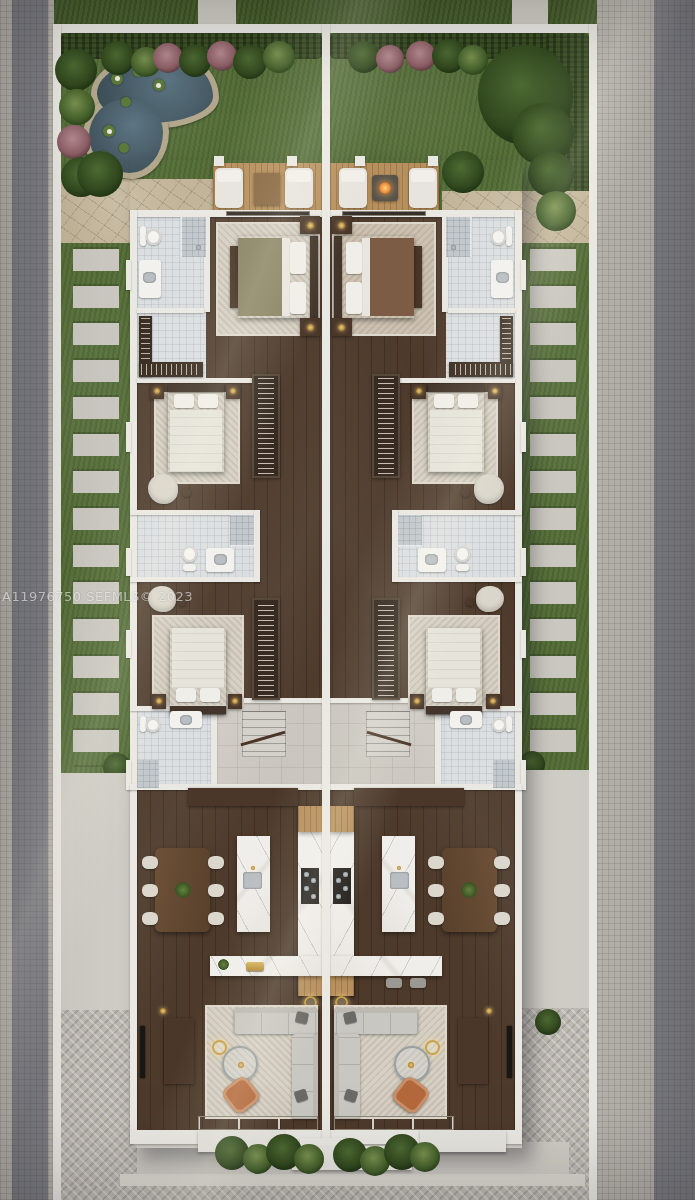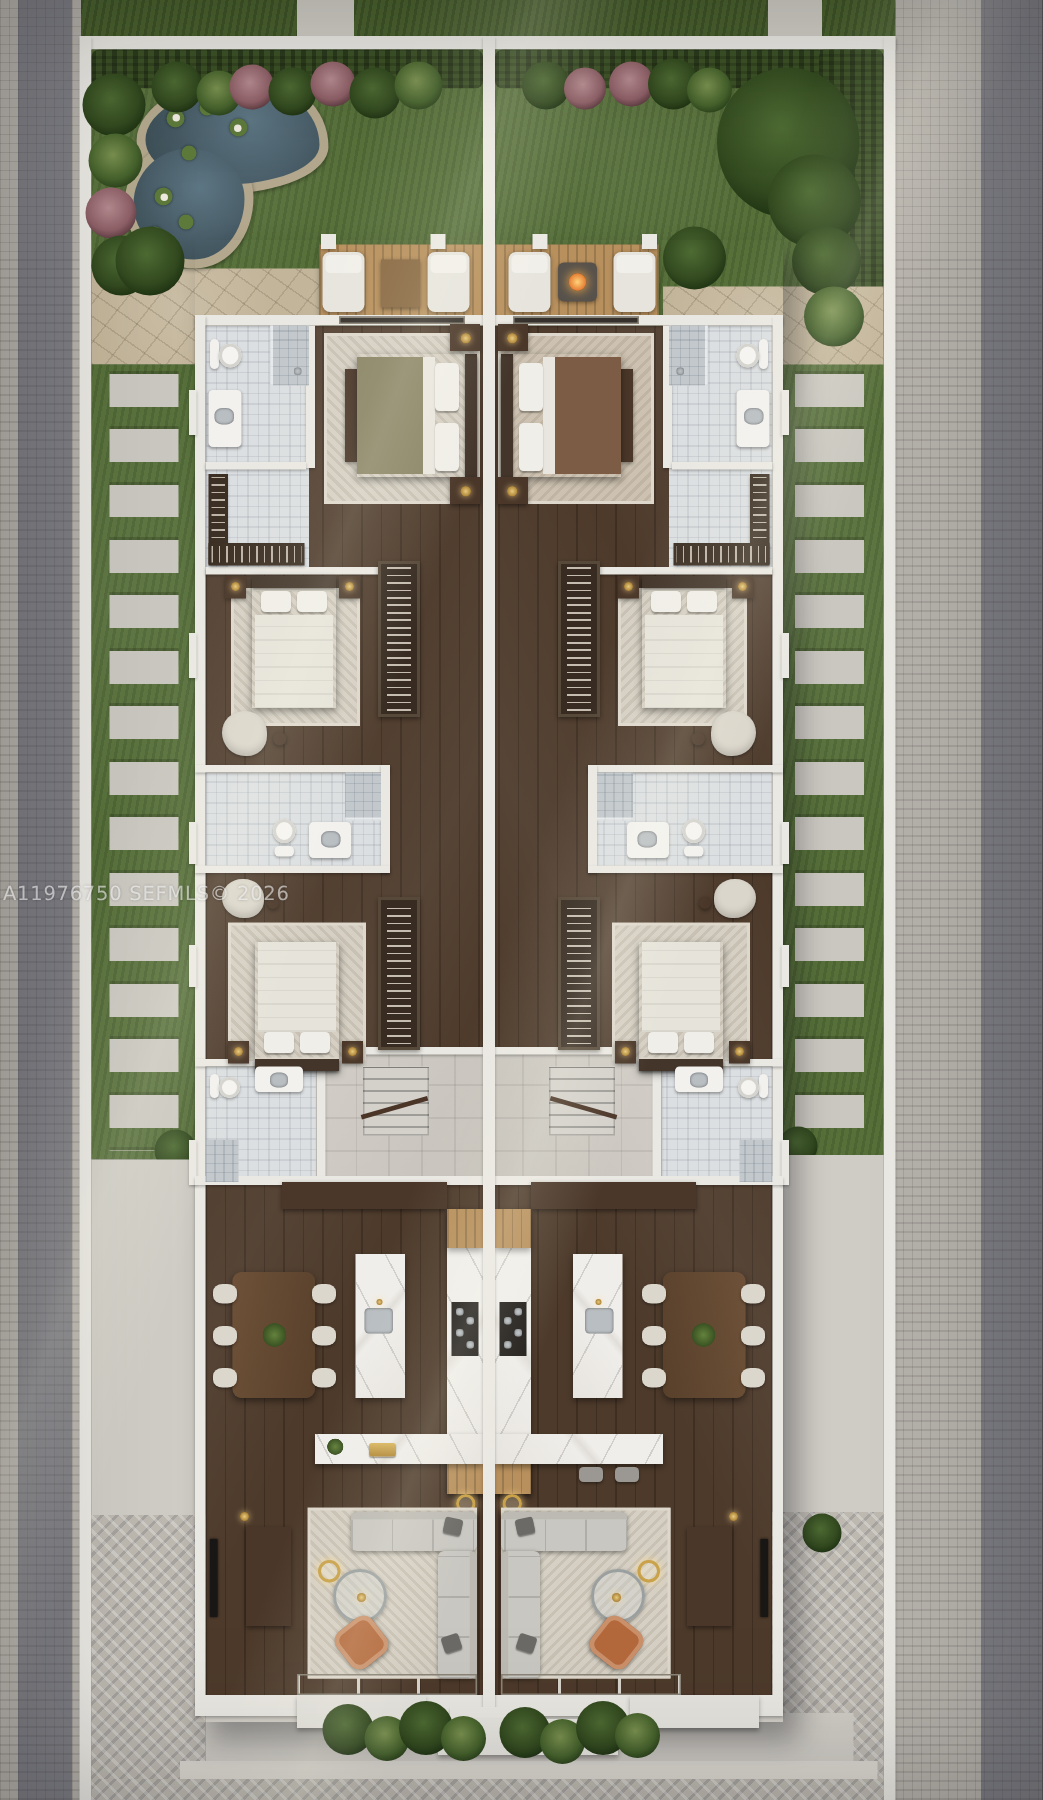--- a/index.html
+++ b/index.html
@@ -585,14 +585,14 @@
   <div class="shrub" style="left:294px;top:1144px;width:30px;height:30px;z-index:4"></div>
   <div class="shrub dk" style="left:333px;top:1138px;width:34px;height:34px;z-index:4"></div>
   <div class="shrub" style="left:360px;top:1146px;width:30px;height:30px;z-index:4"></div>
   <div class="shrub dk" style="left:384px;top:1134px;width:36px;height:36px;z-index:4"></div>
   <div class="shrub" style="left:410px;top:1142px;width:30px;height:30px;z-index:4"></div>
 
   <div class="sunbeam" style="left:40px;top:-150px;width:150px;height:1600px"></div>
   <div class="sunbeam" style="left:330px;top:-150px;width:120px;height:1600px"></div>
   <div class="vignette"></div>
 
-  <div class="watermark" style="left:2px;top:589px">A11976750 SEFMLS© 2026</div>
+  <div class="watermark" style="left:2px;top:589px">A11976750 SEFMLS© 2023</div>
 </div>
 
 </body></html>

